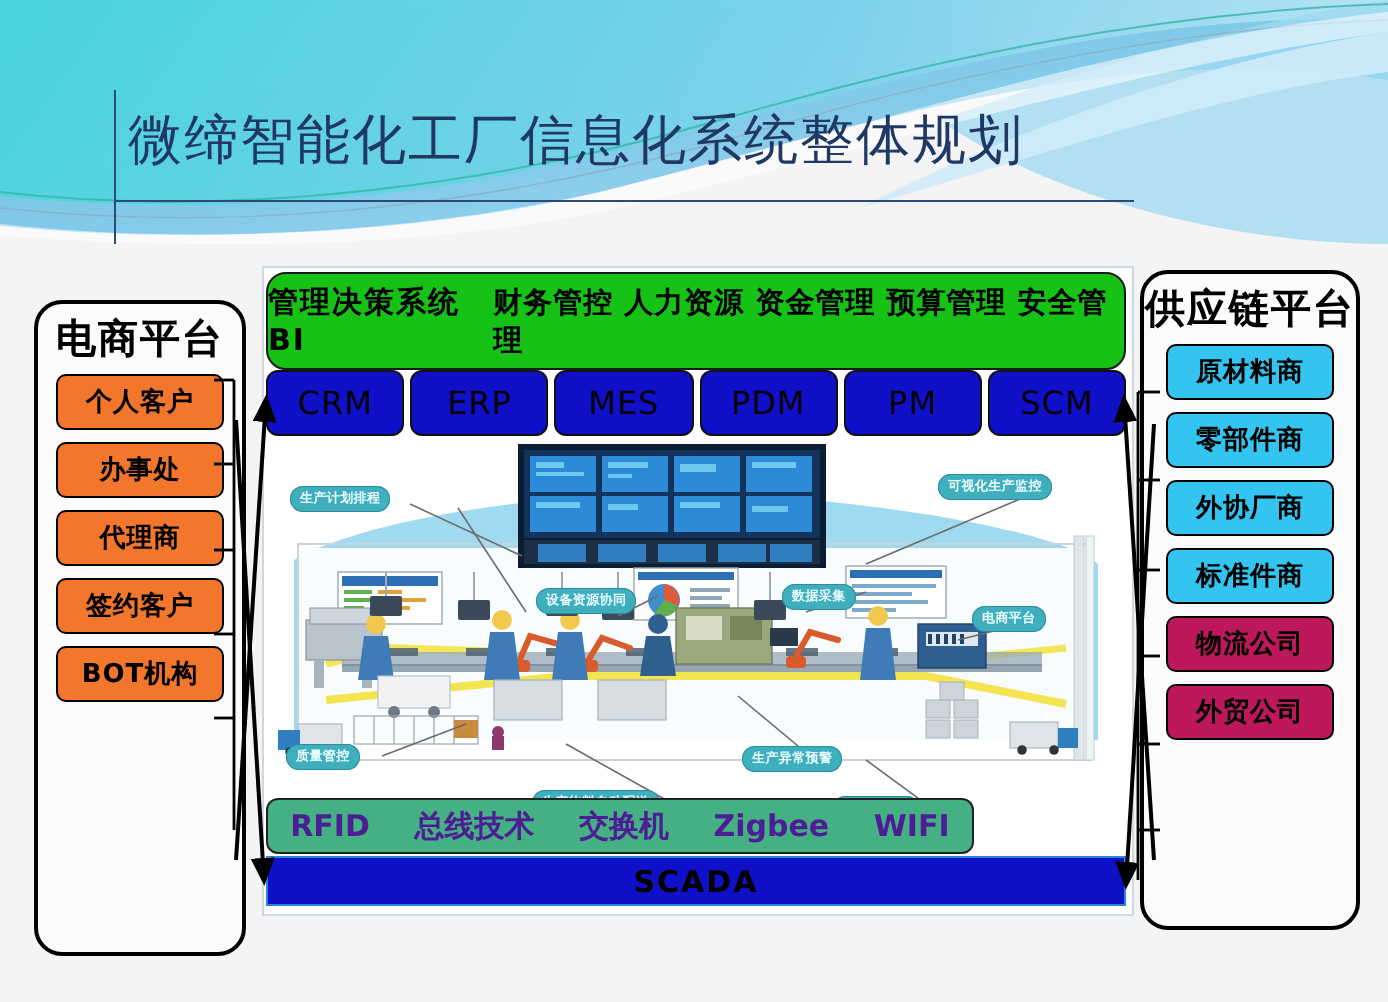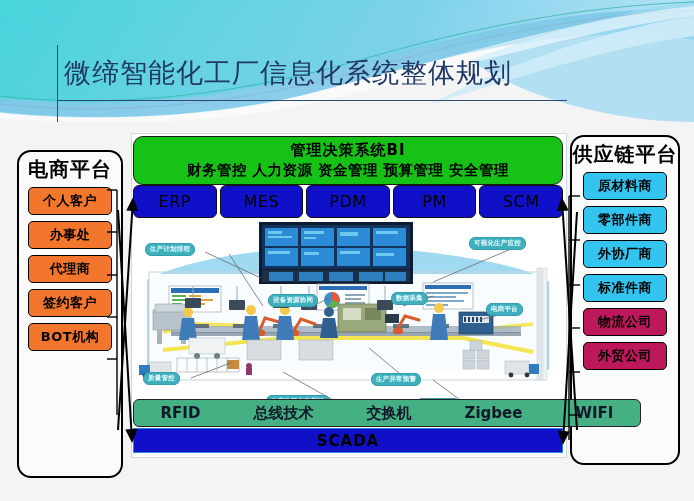--- a/index.html
+++ b/index.html
@@ -11,21 +11,21 @@
   }
   .slide{position:absolute;inset:0;background:#f4f4f4;}
 
   
   .header{position:absolute;left:0;top:0;width:694px;height:122px;overflow:hidden;}
   .header svg{position:absolute;left:0;top:0;}
   .title{
     position:absolute;left:64px;top:56px;
     font-size:27px;line-height:34px;color:#203864;
     white-space:nowrap;letter-spacing:1px;
-    font-family:Liberation Sans, sans-serif;
+    font-family:Liberation Mono, monospace;
   }
   .title-vline{position:absolute;left:57px;top:45px;width:1px;height:77px;background:#2c4a73;}
   .title-hline{position:absolute;left:57px;top:100px;width:510px;height:1px;background:#2c4a73;}
 
   
   .side-panel{
     position:absolute;
     border:2.5px solid #000;border-radius:14px;background:#fbfbfb;
     box-sizing:border-box;
   }
@@ -50,21 +50,21 @@
   
   .center{
     position:absolute;left:131px;top:133px;width:436px;height:325px;
     background:#ffffff;border:1px solid #cfd8e0;box-sizing:border-box;
   }
 
   .bi-box{
     position:absolute;left:133px;top:136px;width:430px;height:49px;
     background:#16C216;border:1.6px solid #1a1a1a;border-radius:10px;
     box-sizing:border-box;
-    display:flex;flex-direction:column;align-items:center;justify-content:center;
+    display:flex;flex-direction:row;align-items:center;justify-content:center;
     color:#000;
   }
   .bi-line1{font-size:15px;font-weight:bold;letter-spacing:1px;}
   .bi-line2{font-size:14.5px;font-weight:bold;letter-spacing:.5px;margin-top:1px;}
 
   .app-row{
     position:absolute;left:133px;top:185px;width:430px;height:33px;
     display:flex;gap:3px;
   }
   .app-cell{
@@ -82,24 +82,24 @@
   .tag{
     position:absolute;
     background:#3FAFBE;border-radius:10px;
     color:#e8fbff;font-size:6.5px;font-weight:bold;
     padding:2px 5px;white-space:nowrap;
     line-height:9px;letter-spacing:.2px;
     box-shadow:0 0 0 .5px #2d8d9b inset;
   }
 
   .net-box{
-    position:absolute;left:133px;top:399px;width:508px;height:28px;
+    position:absolute;left:133px;top:399px;width:354px;height:28px;
     background:#45B083;border:1.4px solid #222;border-radius:6px;
     display:flex;align-items:center;justify-content:space-around;
-    box-sizing:border-box;color:#0f172a;font-size:15px;font-weight:bold;
+    box-sizing:border-box;color:#4c1d95;font-size:15px;font-weight:bold;
   }
   .scada-box{
     position:absolute;left:133px;top:428px;width:430px;height:25px;
     background:#1010C8;border:1px solid #2a86d8;
     display:flex;align-items:center;justify-content:center;
     box-sizing:border-box;color:#000;font-size:15px;font-weight:bold;letter-spacing:1px;
   }
 
   .arrows{position:absolute;left:0;top:0;width:694px;height:501px;pointer-events:none;}
 </style>
@@ -164,20 +164,21 @@
   </div>
 
   <div class="center"></div>
 
   <div class="bi-box">
     <div class="bi-line1">管理决策系统BI</div>
     <div class="bi-line2">财务管控  人力资源 资金管理  预算管理  安全管理</div>
   </div>
 
   <div class="app-row">
+    <div class="app-cell">CRM</div>
     <div class="app-cell">ERP</div>
     <div class="app-cell">MES</div>
     <div class="app-cell">PDM</div>
     <div class="app-cell">PM</div>
     <div class="app-cell">SCM</div>
   </div>
 
   <div class="factory">
     <svg width="430" height="180" viewBox="0 0 430 180">
       <rect x="0" y="0" width="430" height="180" fill="#ffffff"></rect>

